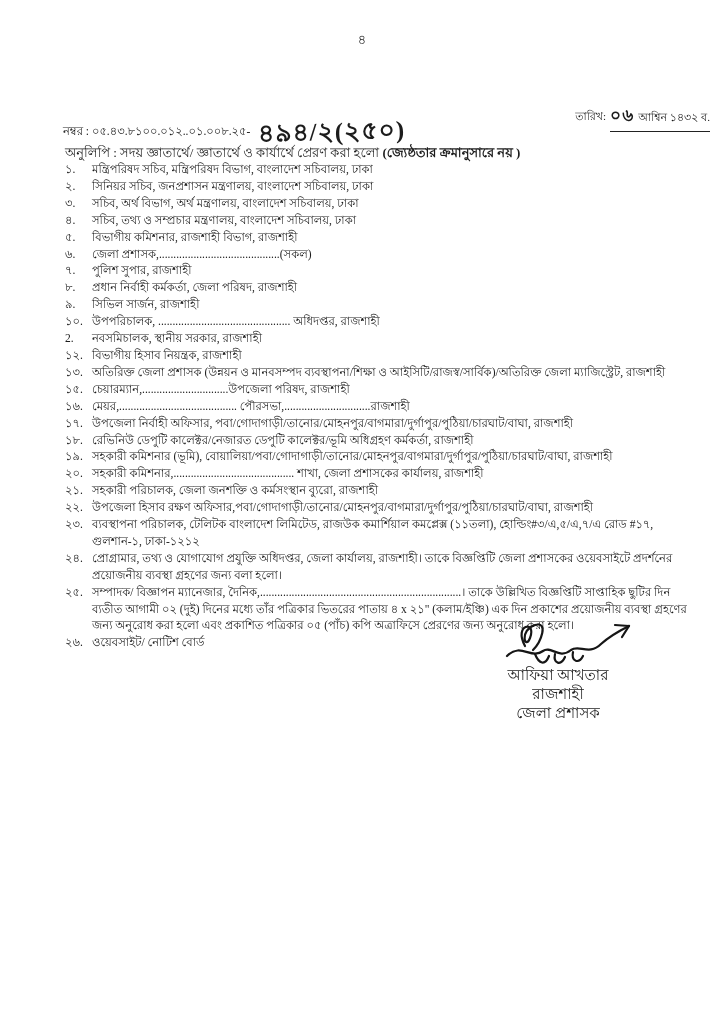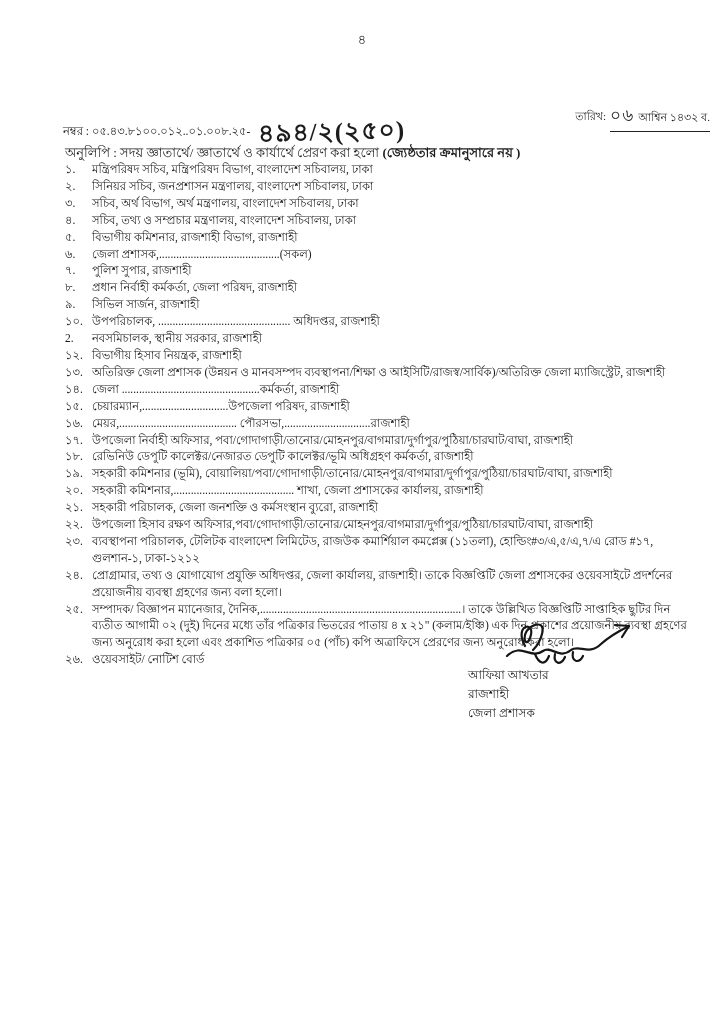--- a/index.html
+++ b/index.html
@@ -22,33 +22,33 @@
     display:inline-block; margin-left:8px;
     font-size:25px; font-weight:600; letter-spacing:1px;
     transform:rotate(-1.5deg); vertical-align:-5px;
   }
   .date-block {
     position:absolute; right:0; top:4px;
     display:flex; align-items:center; gap:4px; font-size:11px;
   }
   .date-line { display:flex; align-items:baseline; gap:4px; white-space:nowrap; }
   .date-top { border-bottom:1.2px solid #222; padding-bottom:1px; }
-  .hand-day { font-size:17px; font-weight:400; letter-spacing:1px; }
+  .hand-day { font-size:17px; font-weight:700; letter-spacing:1px; }
   .copy-line { position:absolute; top:143px; left:65px; right:20px; font-size:13px; }
   .copy-bold { font-weight:700; }
   .recipients {
     position:absolute; top:161px; left:65px; right:24px;
     font-size:11.5px; line-height:16.9px;
   }
   .rec-row { display:flex; }
   .rec-no { flex:0 0 27px; }
   .rec-text { flex:1; word-break:break-word; }
   .signature {
     position:absolute; top:616px; right:76px; width:180px;
-    font-size:12px; line-height:19px;
+    text-align:center; font-size:15px; line-height:19px;
   }
   .sig-svg { display:block; margin:0 auto -4px auto; }
 </style>
 </head>
 <body>
 
 <div class="page-number">৪</div>
 
 <div class="memo-row">
   <div class="memo-left">
@@ -128,24 +128,20 @@
   <div class="rec-row">
     <span class="rec-no">১২.</span>
     <span class="rec-text">বিভাগীয় হিসাব নিয়ন্ত্রক, রাজশাহী</span>
   </div>
 
   <div class="rec-row">
     <span class="rec-no">১৩.</span>
     <span class="rec-text">অতিরিক্ত জেলা প্রশাসক (উন্নয়ন ও মানবসম্পদ ব্যবস্থাপনা/শিক্ষা ও আইসিটি/রাজস্ব/সার্বিক)/অতিরিক্ত জেলা ম্যাজিস্ট্রেট, রাজশাহী</span>
   </div>
 
-  <div class="rec-row">
-    <span class="rec-no">১৪.</span>
-    <span class="rec-text">জেলা ................................................কর্মকর্তা, রাজশাহী</span>
-  </div>
 
   <div class="rec-row">
     <span class="rec-no">১৫.</span>
     <span class="rec-text">চেয়ারম্যান,..............................উপজেলা পরিষদ, রাজশাহী</span>
   </div>
 
   <div class="rec-row">
     <span class="rec-no">১৬.</span>
     <span class="rec-text">মেয়র,......................................... পৌরসভা,..............................রাজশাহী</span>
   </div>

